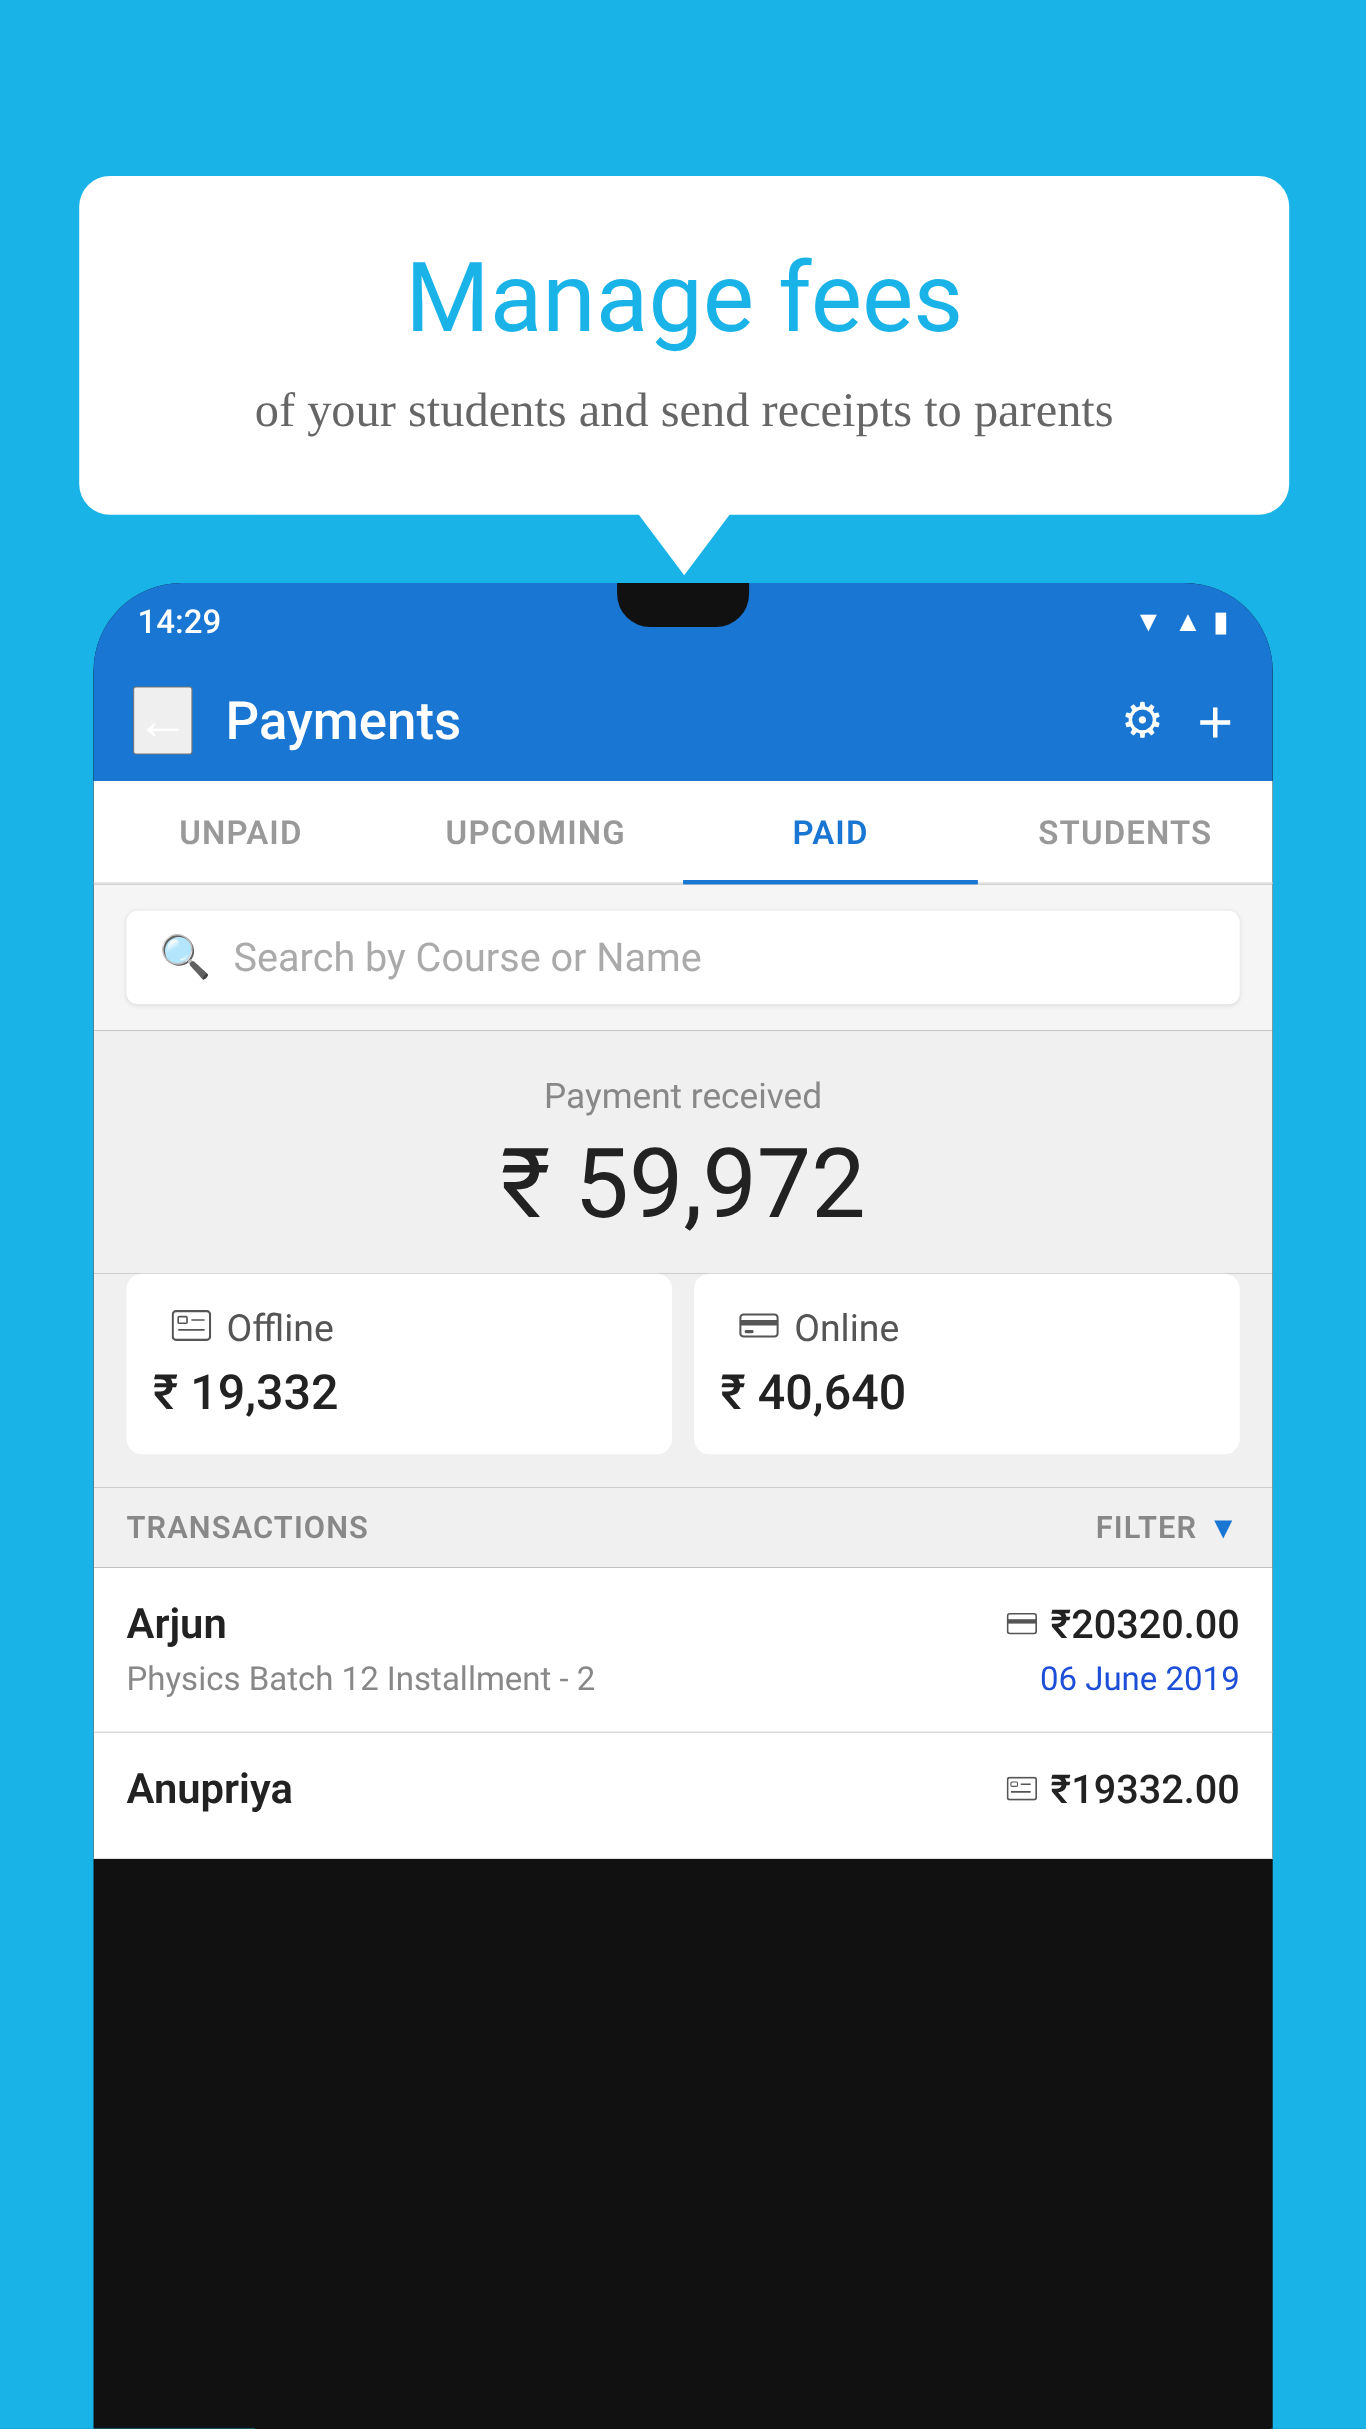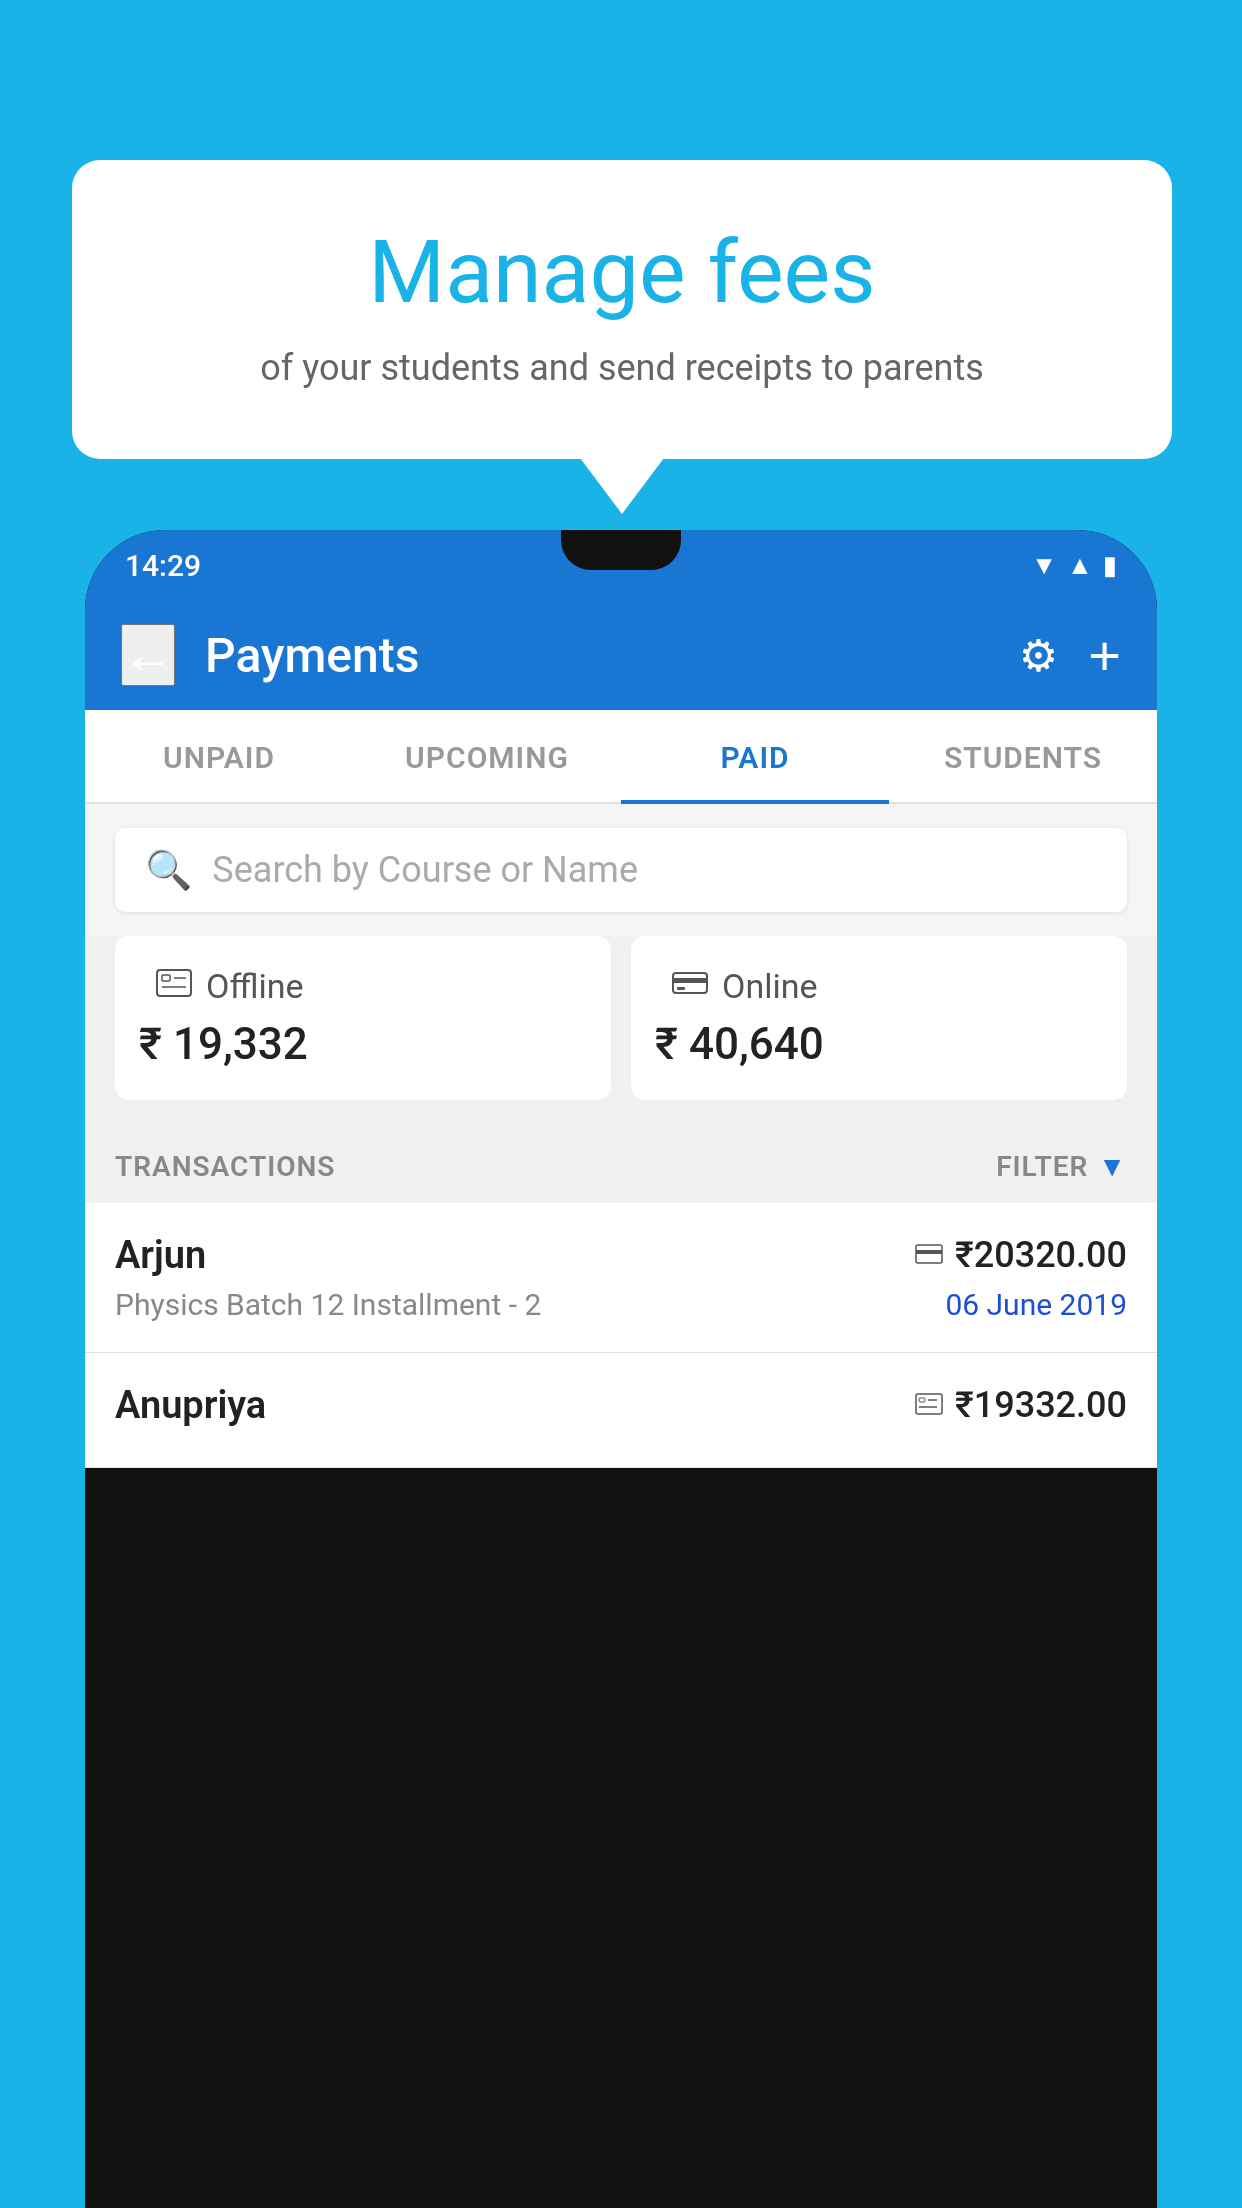--- a/index.html
+++ b/index.html
@@ -40,23 +40,24 @@
     }
 
     .speech-bubble-title {
       font-size: 88px;
       font-weight: 400;
       color: #1ab3e8;
       margin-bottom: 24px;
     }
 
     .speech-bubble-subtitle {
-      font-size: 36px;
+      font-size: 44px;
       color: #666;
       font-weight: 400;
+      font-family: Liberation Serif, serif;
     }
 
     
     .phone-frame {
       position: absolute;
       top: 530px;
       left: 85px;
       right: 85px;
       bottom: 0;
       background: #111;
@@ -347,20 +348,24 @@
     <div class="tab">STUDENTS</div>
   </div>
 
   <div class="search-bar">
     <div class="search-input-container">
       <span style="color:#aaa;font-size:38px;">🔍</span>
       <span class="search-placeholder">Search by Course or Name</span>
     </div>
   </div>
 
+  <div class="payment-received">
+    <div class="payment-label">Payment received</div>
+    <div class="payment-amount">₹ 59,972</div>
+  </div>
 
   <div class="payment-cards">
 
     <div class="payment-card">
       <div class="card-type">
         <span class="card-type-icon">
           
           <svg width="36" height="28" viewBox="0 0 36 28" fill="none" xmlns="http://www.w3.org/2000/svg">
             <rect x="1" y="1" width="34" height="26" rx="3" stroke="#555" stroke-width="2" fill="none"></rect>
             <rect x="6" y="6" width="8" height="6" rx="1" stroke="#555" stroke-width="1.5" fill="none"></rect>

